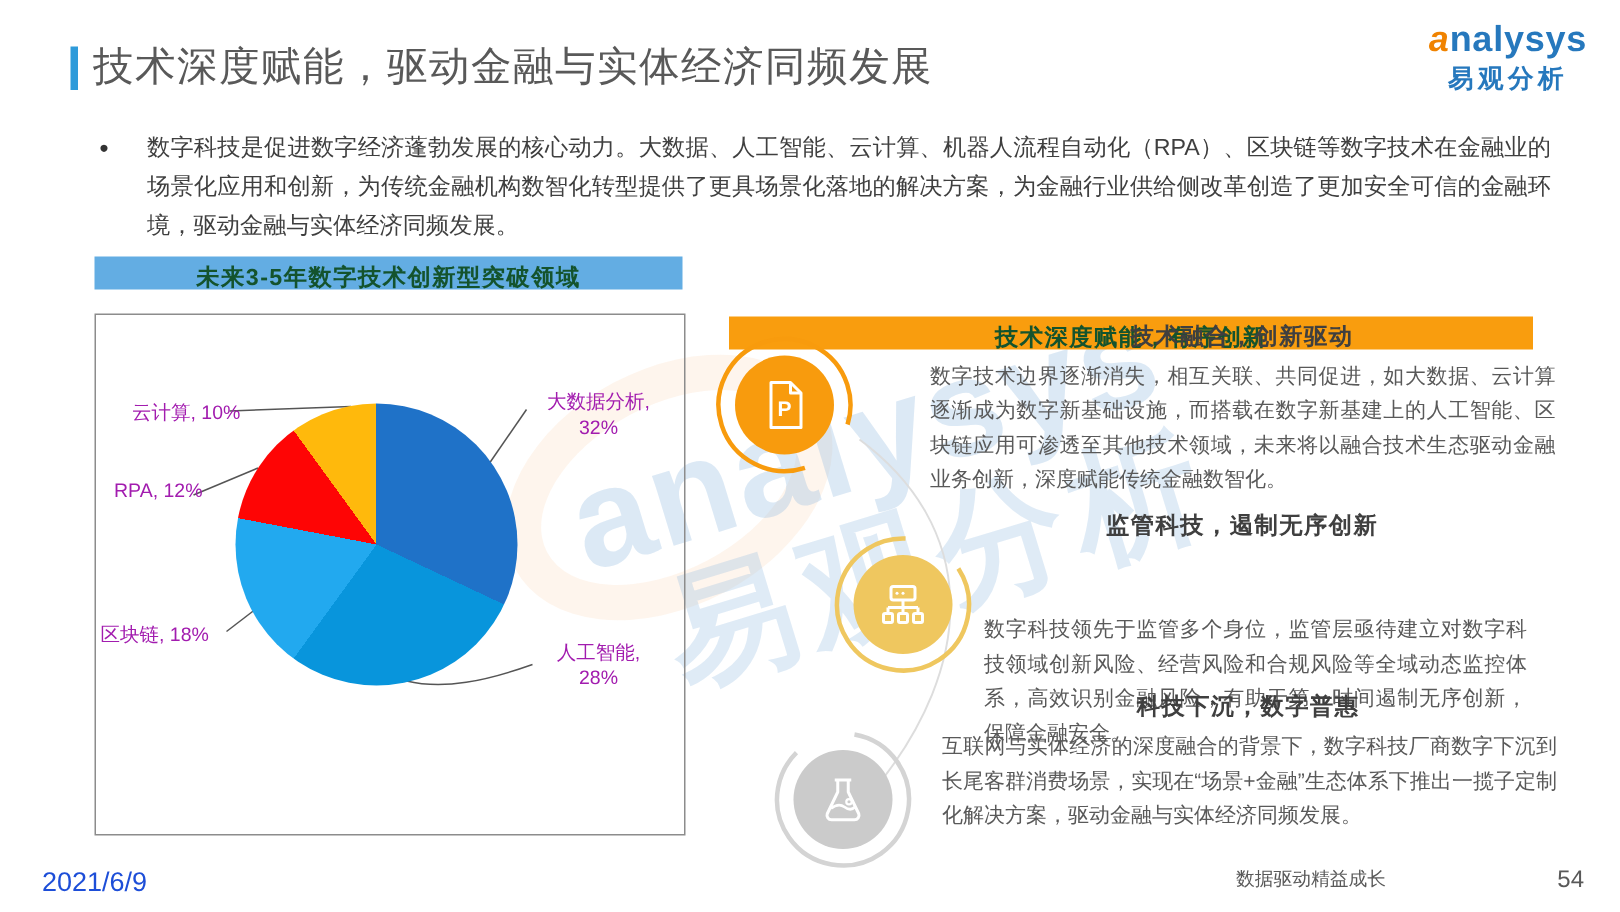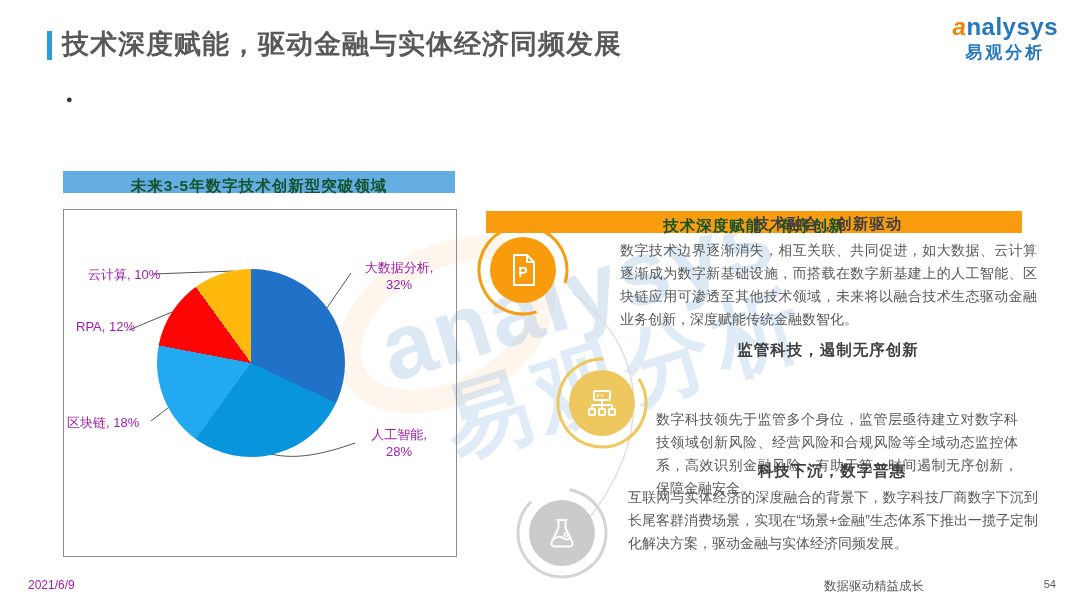--- a/index.html
+++ b/index.html
@@ -9,21 +9,21 @@
   
   .watermark { position:absolute; left:388px; top:246px; transform:rotate(-17deg); z-index:0; pointer-events:none; }
   .wm-en { font-size:92px; font-weight:bold; color:rgba(148,188,224,0.33); letter-spacing:2px; line-height:86px; }
   .wm-cn { font-size:86px; font-weight:bold; color:rgba(148,188,224,0.30); letter-spacing:8px; line-height:96px; padding-left:38px; }
   .wm-swirl { position:absolute; left:330px; top:246px; width:232px; height:158px; border:24px solid rgba(246,158,74,0.10); border-radius:50%; transform:rotate(-28deg); z-index:0; pointer-events:none; }
 
   .z { position:absolute; z-index:2; }
 
   
   .accent-bar { left:47px; top:31px; width:5px; height:29px; background:#2E9BDA; }
-  .page-title { left:62px; top:26px; font-size:27px; font-weight:bold; color:#595959; letter-spacing:1px; }
+  .page-title { left:62px; top:26px; font-size:27px; font-weight:normal; color:#595959; letter-spacing:1px; }
   .logo { right:22px; top:13px; text-align:center; }
   .logo-en { font-size:24px; font-weight:bold; color:#2678BD; letter-spacing:0.5px; }
   .logo-en::first-letter { color:#F08300; font-style:italic; }
   .logo-cn { font-size:17px; font-weight:bold; color:#2678BD; letter-spacing:3px; }
 
   
   .bullet-dot { left:66px; top:93px; font-size:11px; color:#333; }
   .bullet-text { left:98px; top:86px; width:936px; font-size:15.5px; line-height:26px; color:#3F3F3F; text-align:justify; }
 
   
@@ -55,43 +55,44 @@
   .sec-title { font-weight:bold; font-size:15.5px; color:#3F3F3F; text-align:center; letter-spacing:1px; }
   .sec-body { font-size:14px; line-height:23px; color:#595959; text-align:justify; }
   .s1t { left:620px; top:214px; width:416px; }
   .s1b { left:620px; top:239px; width:417px; }
   .s2t { left:632px; top:340px; width:392px; }
   .s2b { left:656px; top:364px; width:362px;margin-top:44px; }
   .s3t { left:628px; top:461px; width:408px; }
   .s3b { left:628px; top:486px; width:410px; }
 
   
-  .footer-date { left:28px; top:578px; font-size:12px; color:#a21caf;text-align:right; }
+  .footer-date { left:28px; top:578px; font-size:18px; color:#1d4ed8;text-align:right; }
   .footer-slogan { left:0; top:578px; width:924px; text-align:right; font-size:12.5px; color:#595959; }
-  .footer-page { right:24px; top:578px; font-size:11px; color:#595959; }
+  .footer-page { right:24px; top:578px; font-size:16px; color:#595959; }
 </style>
 </head>
 <body>
 
 <div class="slide">
 
   <div class="wm-swirl"></div>
   <div class="watermark">
     <div class="wm-en">analysys</div>
     <div class="wm-cn">易观分析</div>
   </div>
 
   <div class="z accent-bar"></div>
   <h1 class="z page-title">技术深度赋能，驱动金融与实体经济同频发展</h1>
   <div class="z logo">
     <div class="logo-en">analysys</div>
     <div class="logo-cn">易观分析</div>
   </div>
 
   <div class="z bullet-dot">●</div>
+  <p class="z bullet-text">数字科技是促进数字经济蓬勃发展的核心动力。大数据、人工智能、云计算、机器人流程自动化（RPA）、区块链等数字技术在金融业的场景化应用和创新，为传统金融机构数智化转型提供了更具场景化落地的解决方案，为金融行业供给侧改革创造了更加安全可信的金融环境，驱动金融与实体经济同频发展。</p>
 
   <div class="z banner banner-left">未来3-5年数字技术创新型突破领域</div>
   <div class="z banner banner-right">技术深度赋能，有序创新</div>
 
   <div class="z chart-panel">
     <svg class="callouts" width="392" height="346">
       <path d="M287,63 L247,121" stroke="#555" stroke-width="1" fill="none"></path>
       <path d="M207,244 C232,250 260,244 291,233" stroke="#555" stroke-width="1" fill="none"></path>
       <path d="M87,211 L117,188" stroke="#555" stroke-width="1" fill="none"></path>
       <path d="M65,120 L108,102" stroke="#555" stroke-width="1" fill="none"></path>

